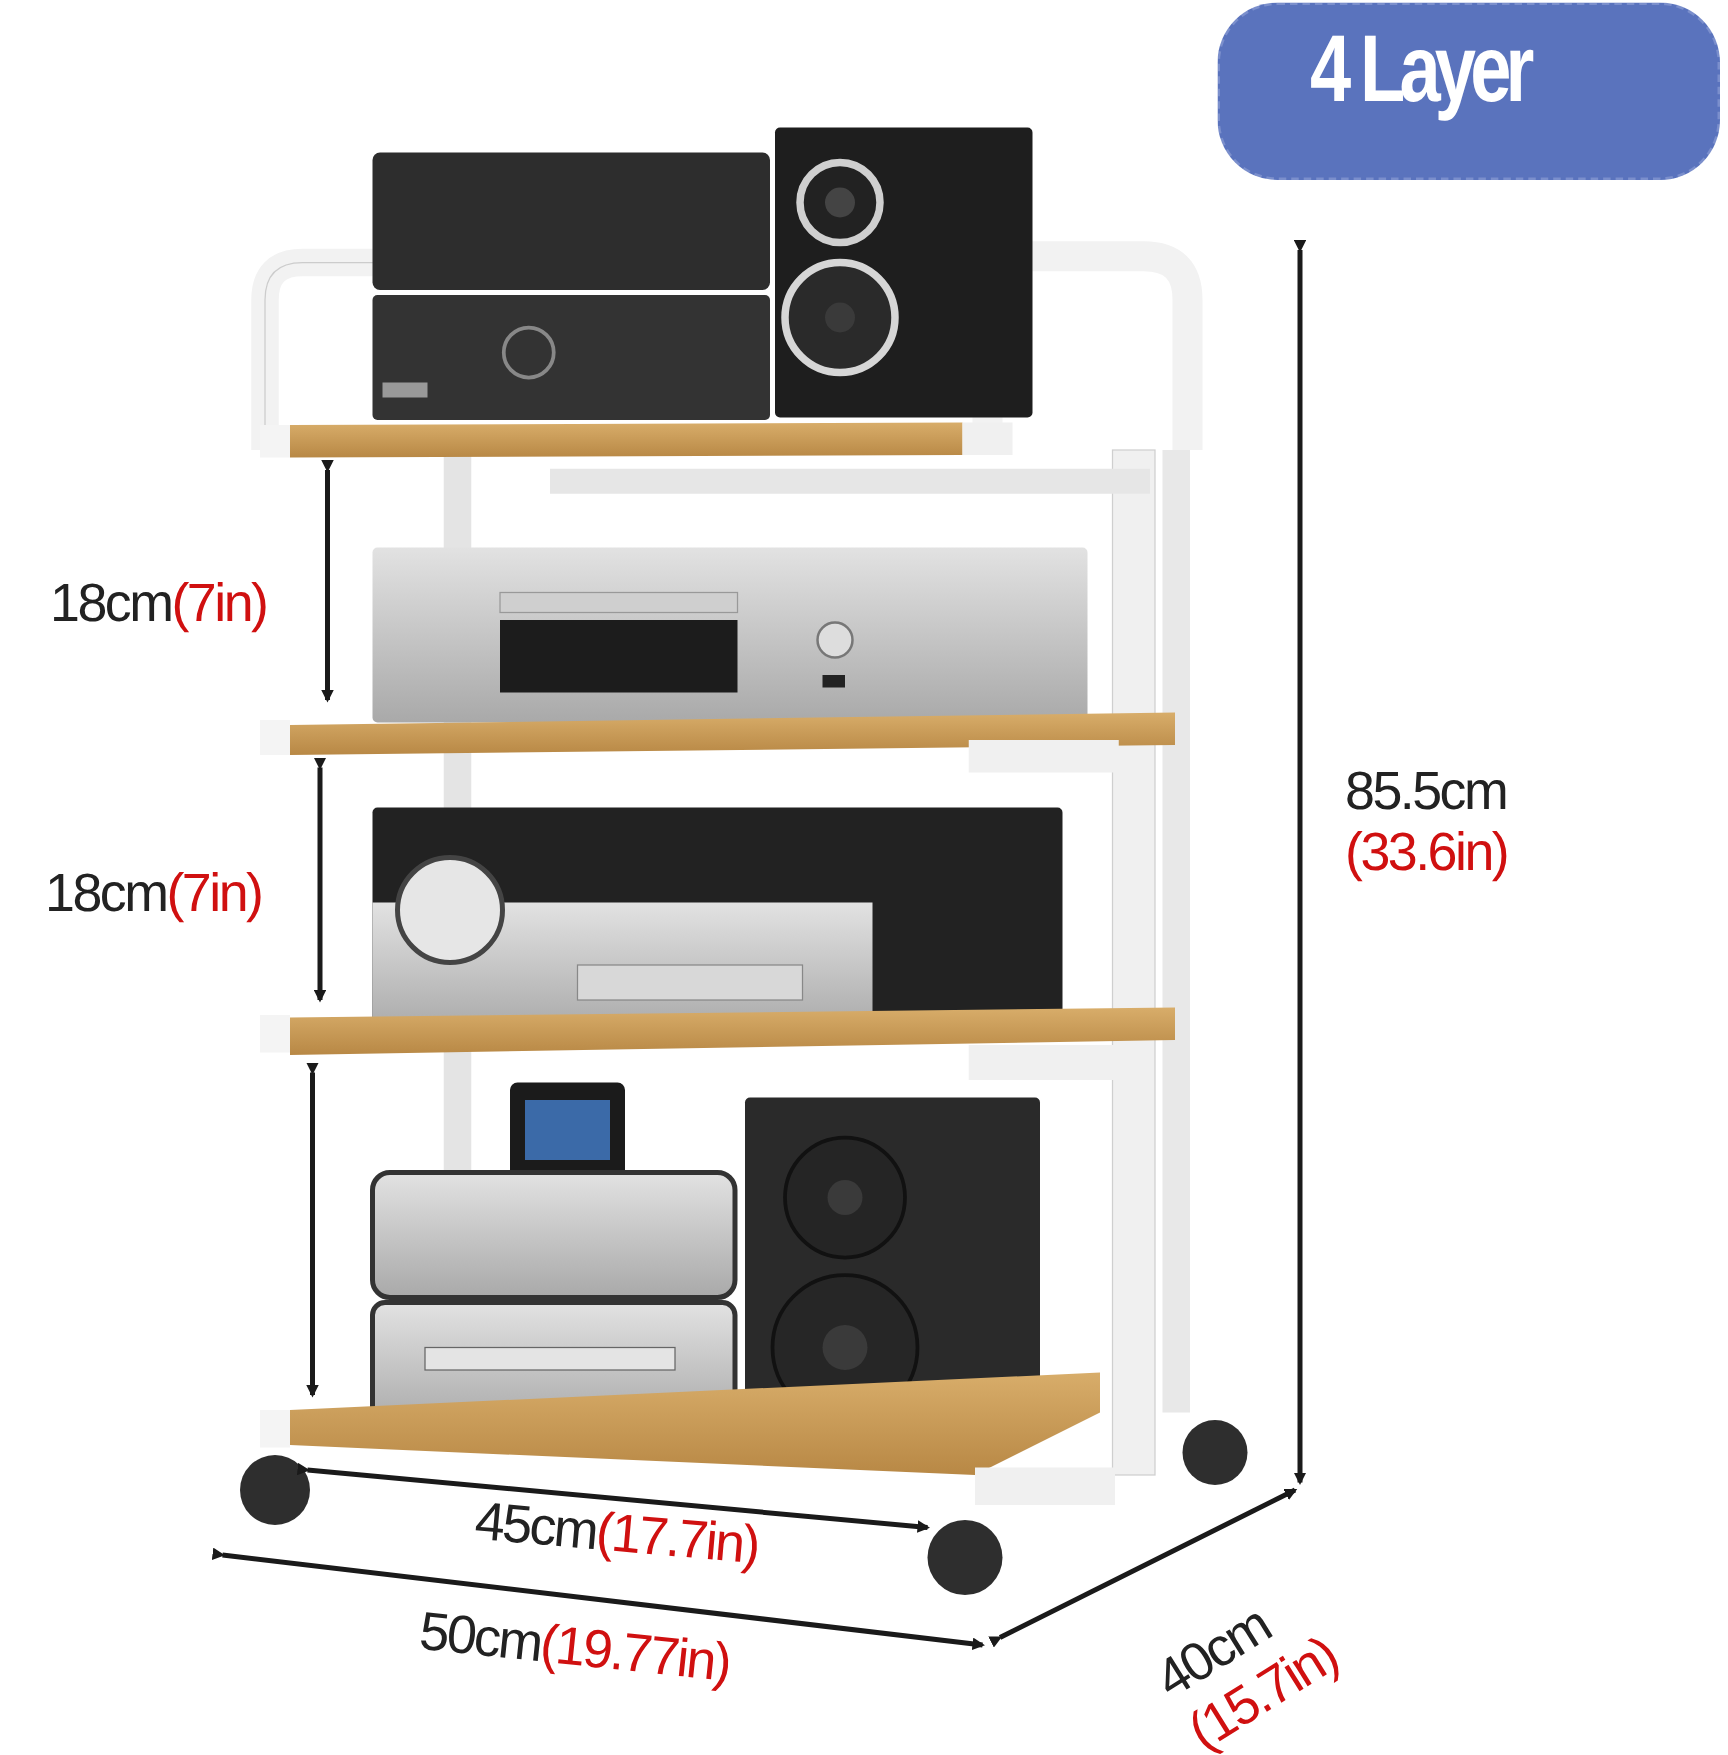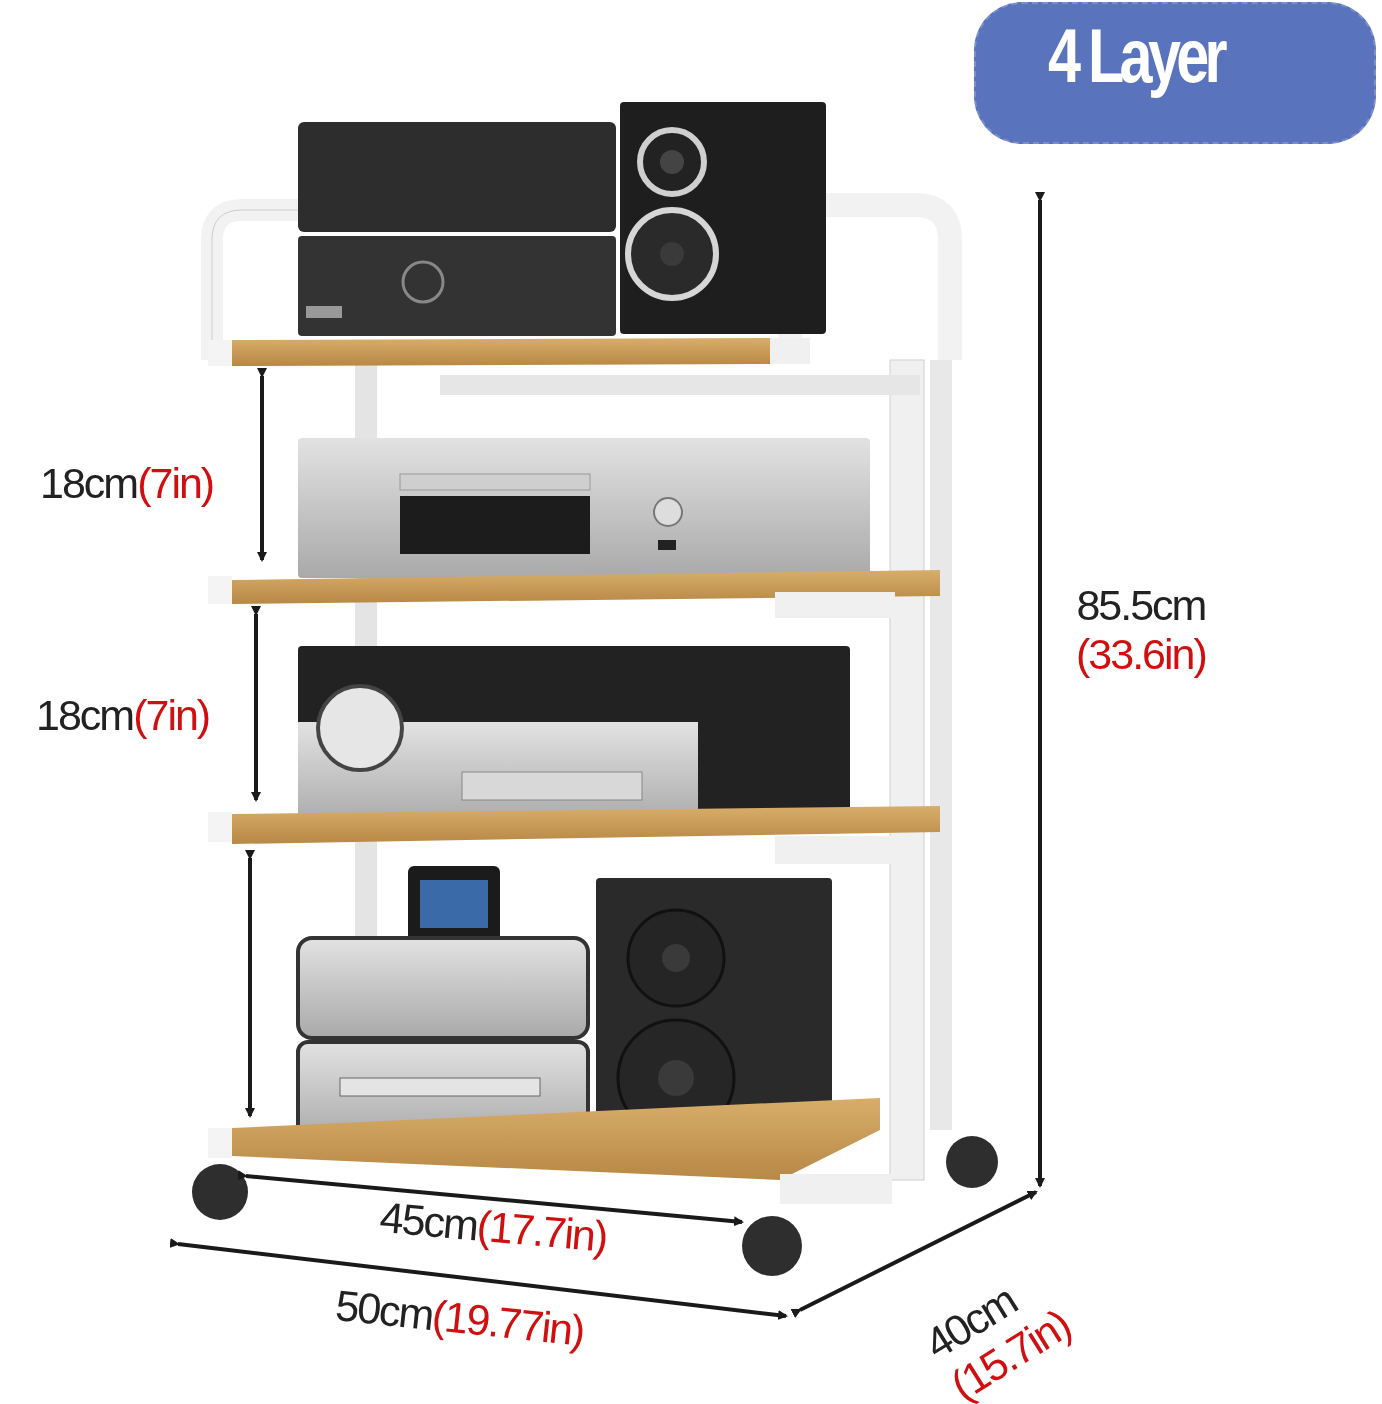--- a/index.html
+++ b/index.html
@@ -133,21 +133,21 @@
   <div class="badge">
     <span class="badge-text">4 Layer</span>
   </div>
 
   <div class="dim" style="left:40px; top:462px;">
     <span class="cm">18cm</span><span class="in">(7in)</span>
   </div>
   <div class="dim" style="left:36px; top:694px;">
     <span class="cm">18cm</span><span class="in">(7in)</span>
   </div>
-  <div class="dim stack" style="left:1076px; top:584px;text-align:center;">
+  <div class="dim stack" style="left:1076px; top:612px;">
     <span class="cm">85.5cm</span>
     <span class="in">(33.6in)</span>
   </div>
   <div class="dim" style="left:382px; top:1196px; transform: rotate(5deg); transform-origin:left top;">
     <span class="cm">45cm</span><span class="in">(17.7in)</span>
   </div>
   <div class="dim" style="left:338px; top:1284px; transform: rotate(6deg); transform-origin:left top;">
     <span class="cm">50cm</span><span class="in">(19.77in)</span>
   </div>
   <div class="dim stack" style="left:918px; top:1330px; transform: rotate(-32deg); transform-origin:left top;">

